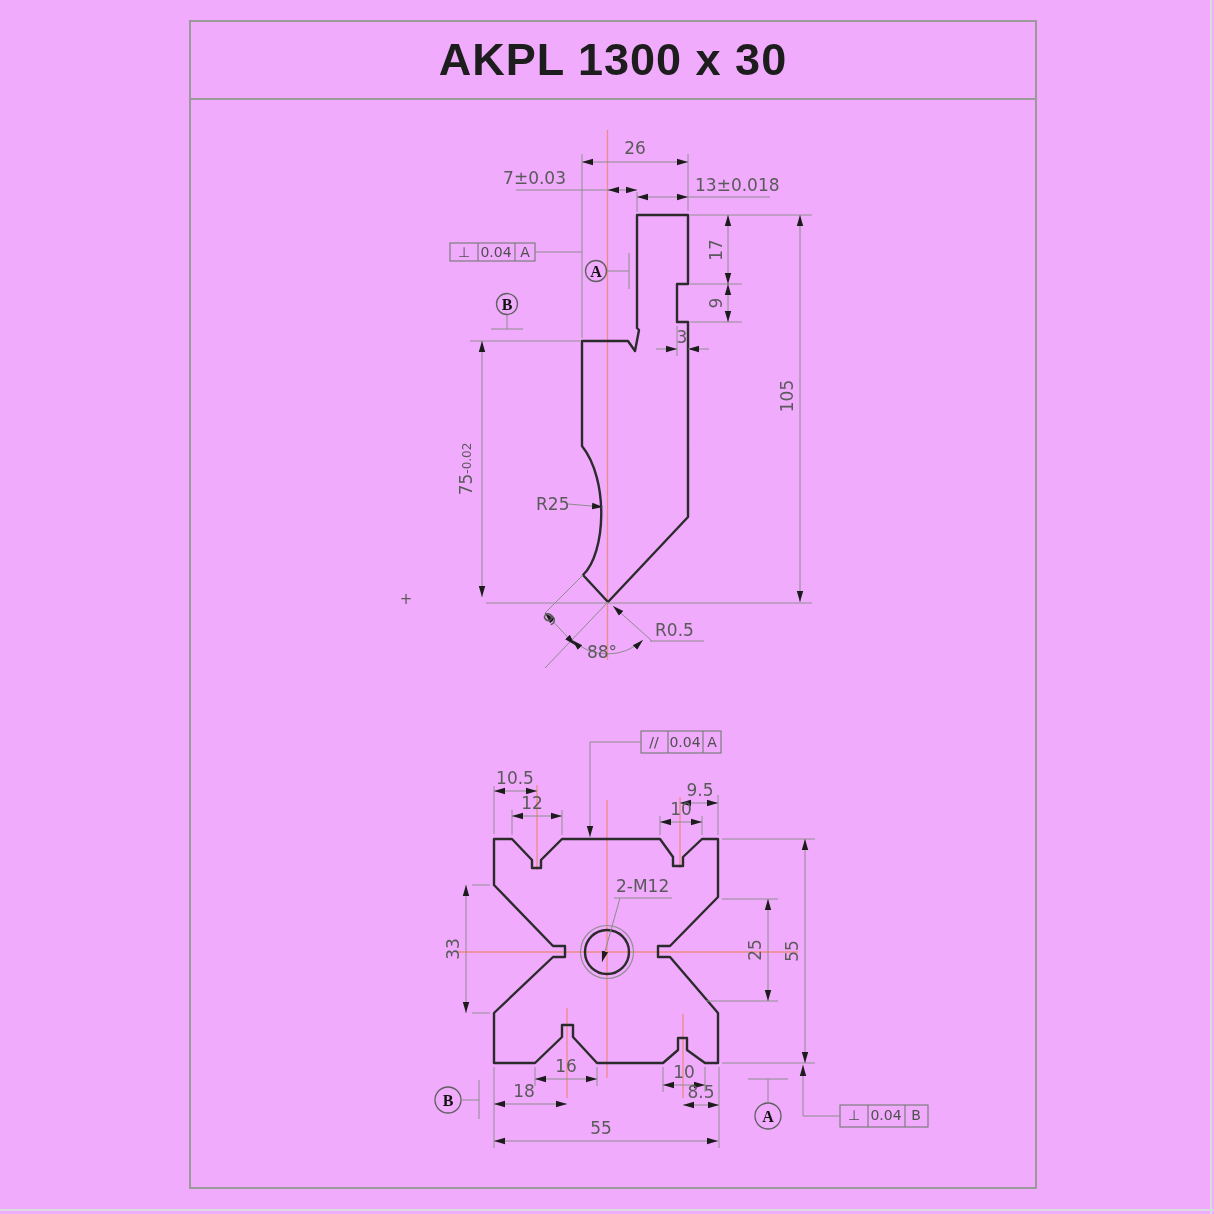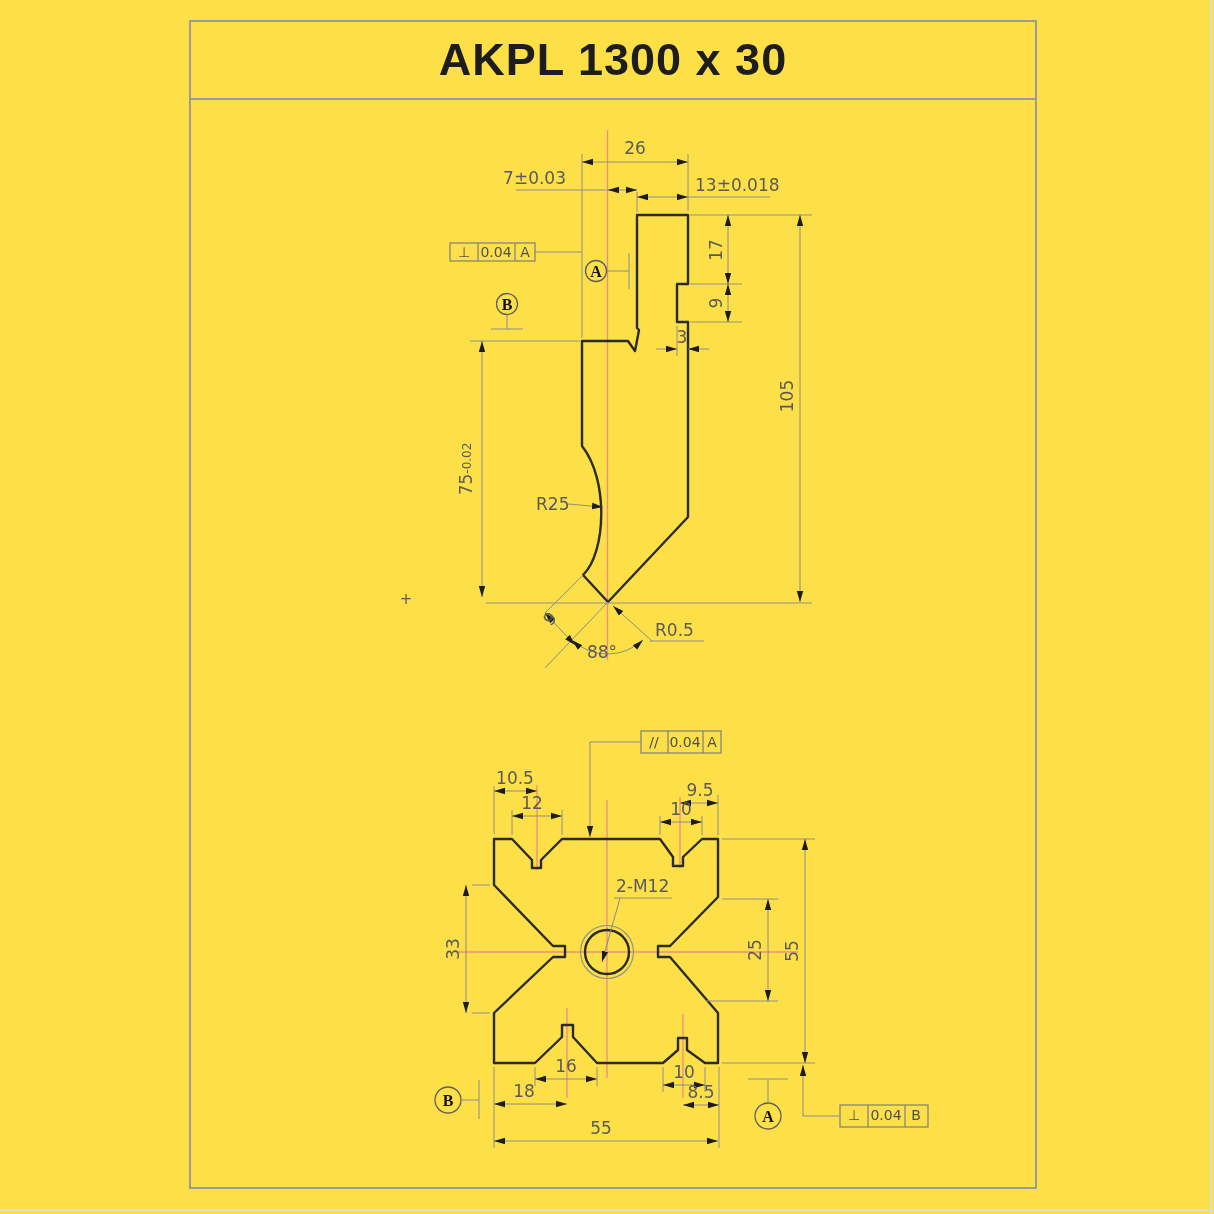--- a/index.html
+++ b/index.html
@@ -1,17 +1,17 @@
 <!DOCTYPE html>
 <html><head>
 <meta charset="utf-8">
 <style>
   html,body{margin:0;padding:0;background:#ffffff;}
   body{font-family:"DejaVu Sans",sans-serif;}
-  .sheet{position:relative;width:1214px;height:1214px;background:#fde047;overflow:hidden;}
+  .sheet{position:relative;width:1214px;height:1214px;background:#f0abfc;overflow:hidden;}
   svg text{font-family:"DejaVu Sans",sans-serif;fill:#5a5a5a;font-size:17px;}
   svg text.title{font-family:"Liberation Sans",sans-serif;font-size:45px;font-weight:600;fill:#1d1d1d;letter-spacing:1px;}
   svg text.datum{font-family:"Liberation Serif",serif;font-weight:bold;font-size:16px;fill:#111;}
   svg text.fcf{font-size:14px;fill:#4f4f4f;}
   svg text.small{font-size:15px;}
   .dimline{stroke:#8c8c8c;stroke-width:1;fill:none;}
   .extline{stroke:#909090;stroke-width:1;fill:none;}
   .profile{stroke:#2b2b2b;stroke-width:2.4;fill:none;stroke-linejoin:round;}
   .thin-profile{stroke:#8c8c8c;stroke-width:1.1;fill:none;}
   .center{stroke:#ee8b84;stroke-width:1.3;fill:none;}

